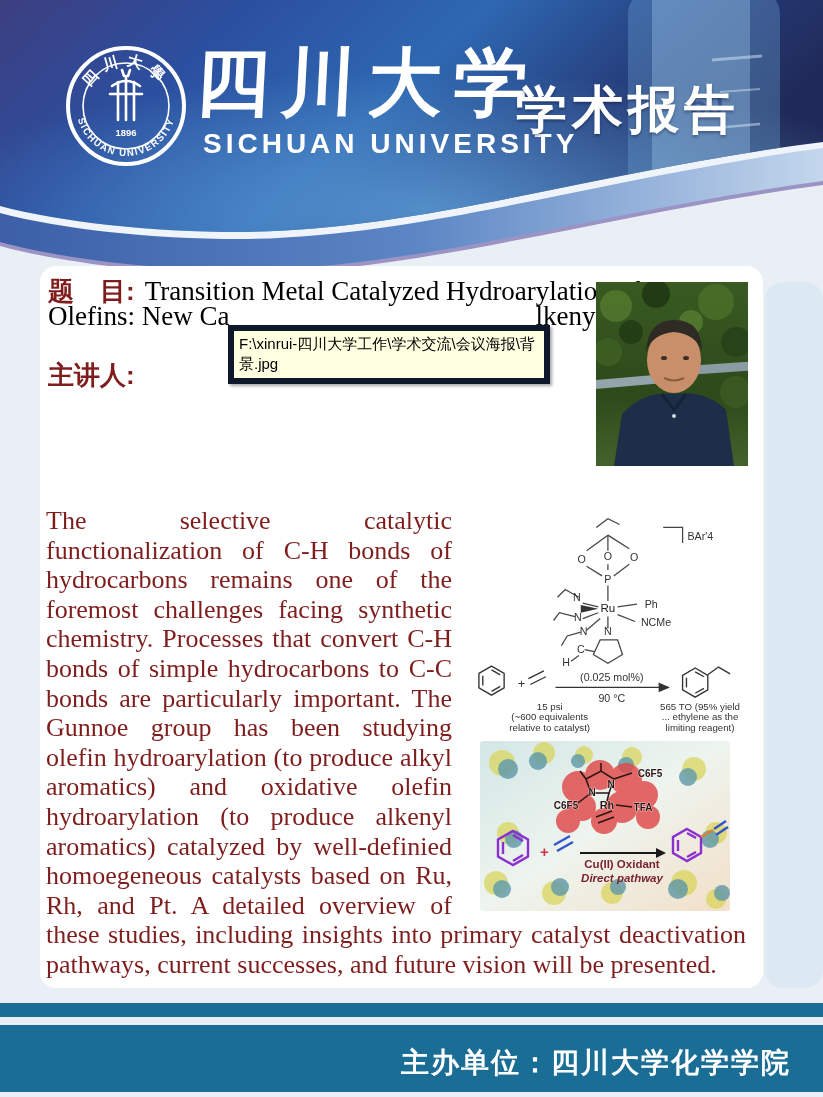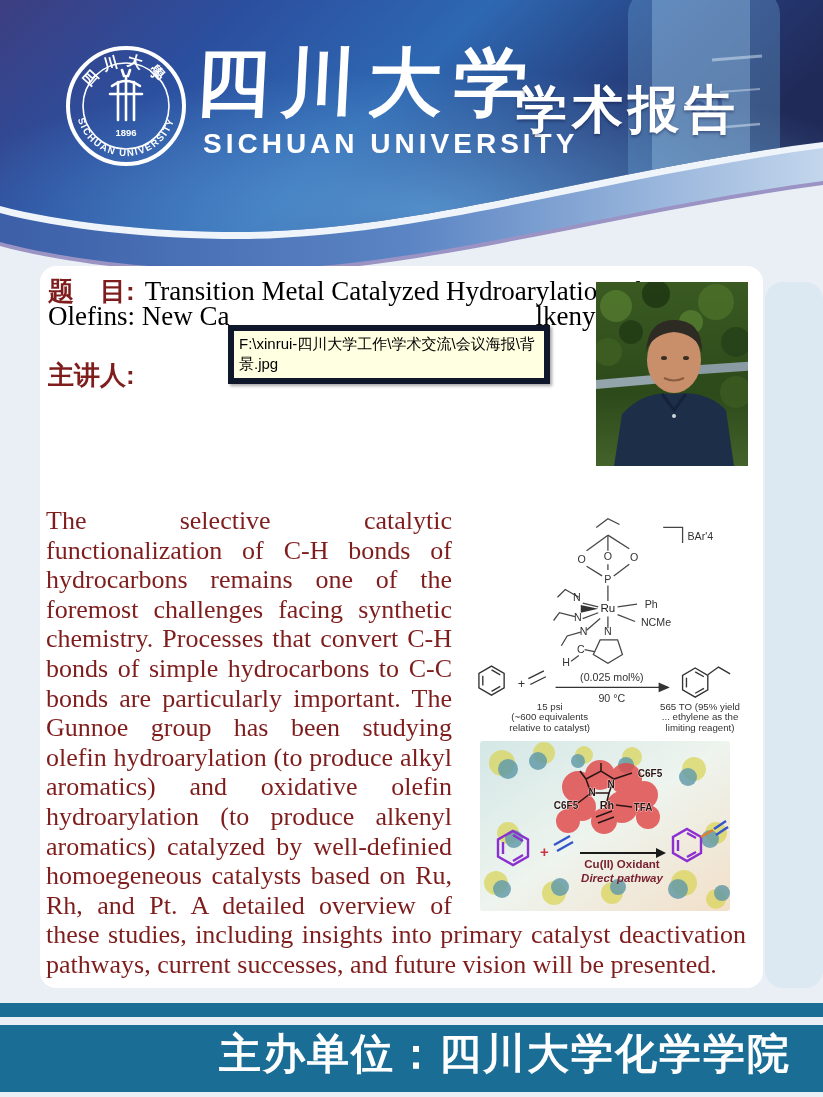--- a/index.html
+++ b/index.html
@@ -60,21 +60,21 @@
   .scheme2{display:block;margin:8px auto 0 auto;}
   
   .foot-stripe1{position:absolute;left:0;top:1003px;width:823px;height:14px;background:#1a6d94;}
   .foot-band{
     position:absolute;left:0;top:1025px;width:823px;height:67px;background:#1a6d94;
     display:flex;align-items:flex-end;justify-content:flex-end;
     padding:0 32px 10px 0;box-sizing:border-box;
   }
   .foot-text{
     font-family:Liberation Mono, monospace;font-weight:700;
-    font-size:42px;color:#fff;letter-spacing:2px;white-space:nowrap;
+    font-size:28px;color:#fff;letter-spacing:2px;white-space:nowrap;
   }
   svg text{user-select:none;}
 </style>
 </head>
 <body>
 
 <div class="header-wrap">
   <svg width="823" height="280" viewBox="0 0 823 280">
     <defs>
       <linearGradient id="hg" x1="0" y1="0" x2="1" y2="0.3">

